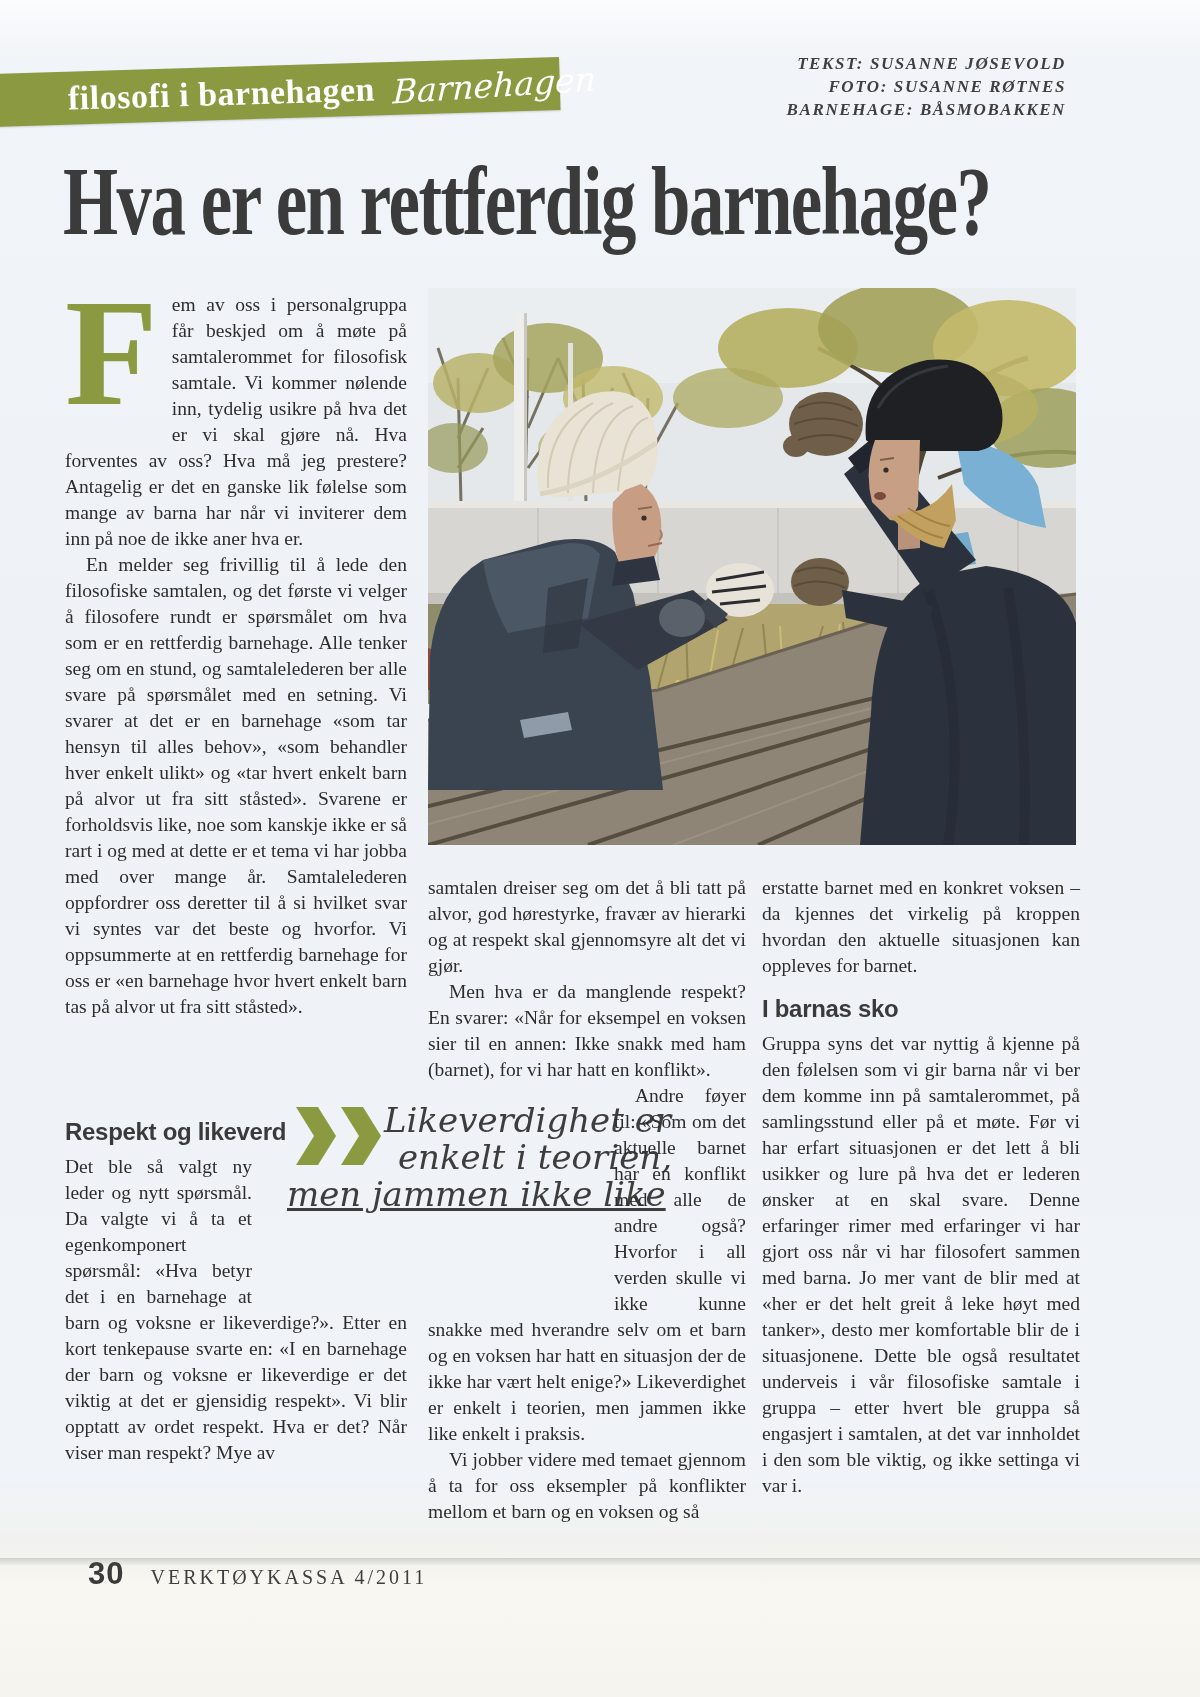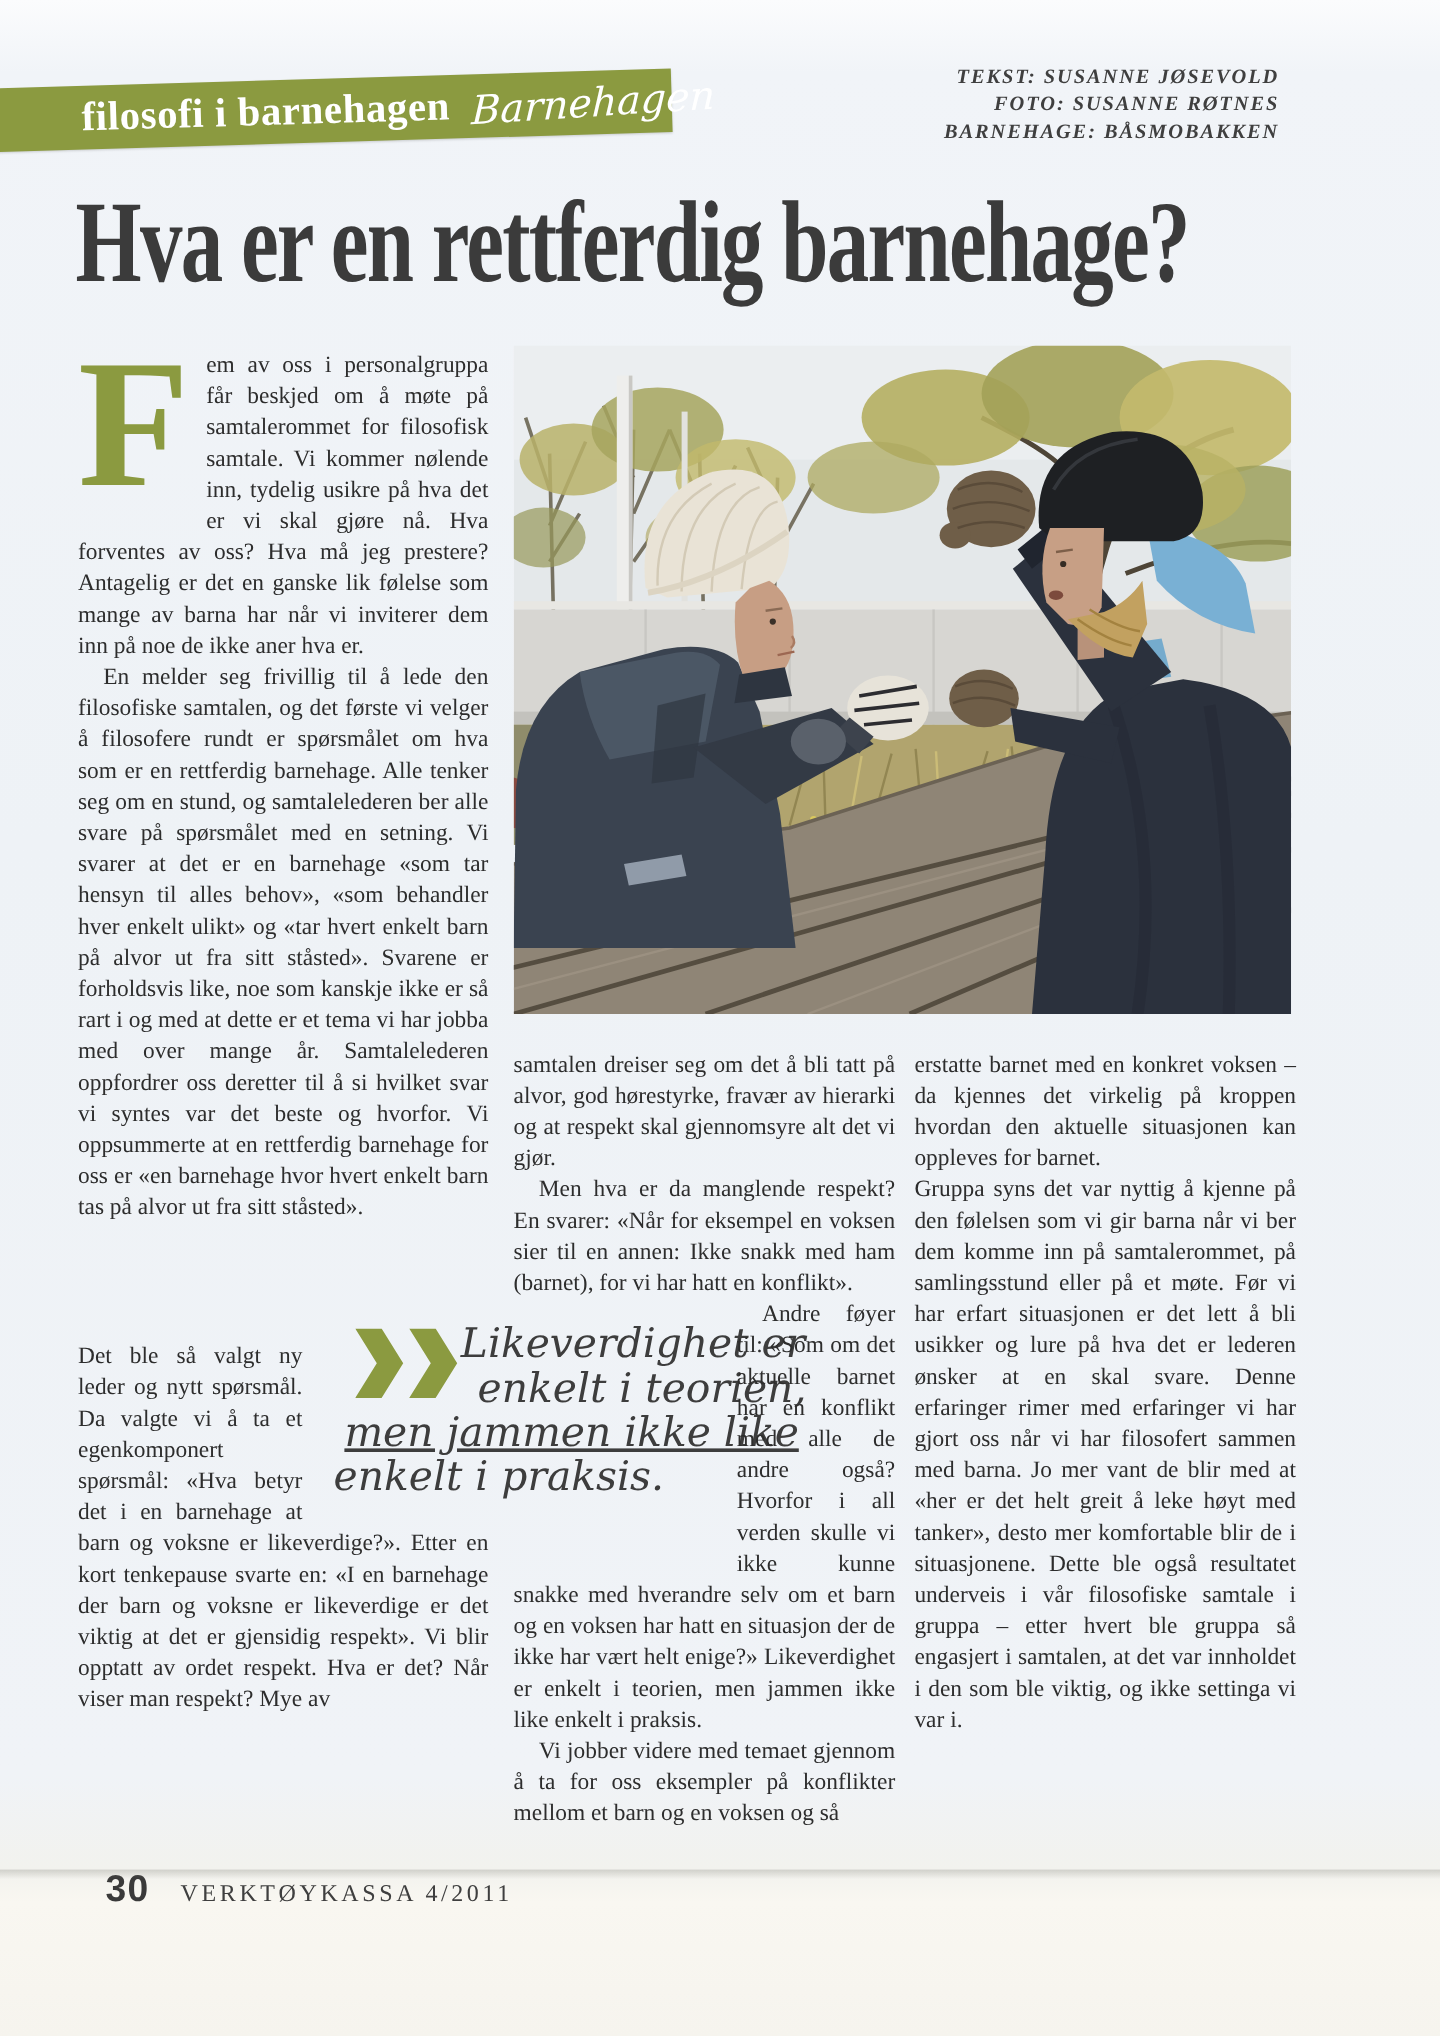--- a/index.html
+++ b/index.html
@@ -210,43 +210,44 @@
       </g>
     </svg>
   </div>
 
   <div class="col col1a">
     <p><span class="dropcap">F</span><span>em av oss i personalgruppa får beskjed om å møte på samtalerommet for filosofisk samtale. Vi kommer nølende inn, tydelig usikre på hva det er vi skal gjøre nå. Hva forventes av oss? Hva må jeg prestere? Antagelig er det en ganske lik følelse som mange av barna har når vi inviterer dem inn på noe de ikke aner hva er.</span></p>
     <p class="ind">En melder seg frivillig til å lede den filosofiske samtalen, og det første vi velger å filosofere rundt er spørsmålet om hva som er en rettferdig barnehage. Alle tenker seg om en stund, og samtalelederen ber alle svare på spørsmålet med en setning. Vi svarer at det er en barnehage «som tar hensyn til alles behov», «som behandler hver enkelt ulikt» og «tar hvert enkelt barn på alvor ut fra sitt ståsted». Svarene er forholdsvis like, noe som kanskje ikke er så rart i og med at dette er et tema vi har jobba med over mange år. Samtalelederen oppfordrer oss deretter til å si hvilket svar vi syntes var det beste og hvorfor. Vi oppsummerte at en rettferdig barnehage for oss er «en barnehage hvor hvert enkelt barn tas på alvor ut fra sitt ståsted».</p>
   </div>
 
   <div class="col col1b">
+    <h2 class="subhead">Respekt og likeverd</h2>
     <p><span class="qspacer-r"></span><span>Det ble så valgt ny leder og nytt spørsmål. Da valgte vi å ta et egenkomponert spørsmål: «Hva betyr det i en barnehage at barn og voksne er likeverdige?». Etter en kort tenkepause svarte en: «I en barnehage der barn og voksne er likeverdige er det viktig at det er gjensidig respekt». Vi blir opptatt av ordet respekt. Hva er det? Når viser man respekt? Mye av</span></p>
   </div>
 
   <div class="pullquote">
     <svg class="chevrons" width="90" height="60" viewBox="0 0 90 60">
       <polygon points="0,0 22,0 40,29 22,58 0,58 18,29" fill="#8b9a40"></polygon>
       <polygon points="45,0 67,0 85,29 67,58 45,58 63,29" fill="#8b9a40"></polygon>
     </svg>
     <div class="qline q0">Likeverdighet er</div>
     <div class="qline q1">enkelt i teorien,</div>
     <div class="qline q2">men jammen ikke like</div>
-    <div class="qline q3">enkelt i praksis.</div>
   </div>
 
   <div class="col col2">
     <p>samtalen dreiser seg om det å bli tatt på alvor, god hørestyrke, fravær av hierarki og at respekt skal gjennomsyre alt det vi gjør.</p>
     <p class="ind">Men hva er da manglende respekt? En svarer: «Når for eksempel en voksen sier til en annen: Ikke snakk med ham (barnet), for vi har hatt en konflikt».</p>
     <p class="ind"><span class="qspacer-l"></span><span>Andre føyer til: «Som om det aktuelle barnet har en konflikt med alle de andre også? Hvorfor i all verden skulle vi ikke kunne snakke med hverandre selv om et barn og en voksen har hatt en situasjon der de ikke har vært helt enige?» Likeverdighet er enkelt i teorien, men jammen ikke like enkelt i praksis.</span></p>
     <p class="ind">Vi jobber videre med temaet gjennom å ta for oss eksempler på konflikter mellom et barn og en voksen og så</p>
   </div>
 
   <div class="col col3">
     <p>erstatte barnet med en konkret voksen – da kjennes det virkelig på kroppen hvordan den aktuelle situasjonen kan oppleves for barnet.</p>
+    <h2 class="subhead">I barnas sko</h2>
     <p>Gruppa syns det var nyttig å kjenne på den følelsen som vi gir barna når vi ber dem komme inn på samtalerommet, på samlingsstund eller på et møte. Før vi har erfart situasjonen er det lett å bli usikker og lure på hva det er lederen ønsker at en skal svare. Denne erfaringer rimer med erfaringer vi har gjort oss når vi har filosofert sammen med barna. Jo mer vant de blir med at «her er det helt greit å leke høyt med tanker», desto mer komfortable blir de i situasjonene. Dette ble også resultatet underveis i vår filosofiske samtale i gruppa – etter hvert ble gruppa så engasjert i samtalen, at det var innholdet i den som ble viktig, og ikke settinga vi var i.</p>
   </div>
 
   <div class="footer">
     <span class="pagenum">30</span>
     <span class="mag">VERKTØYKASSA 4/2011</span>
   </div>
 
   <div class="scan-shadow"></div>
 </div>

